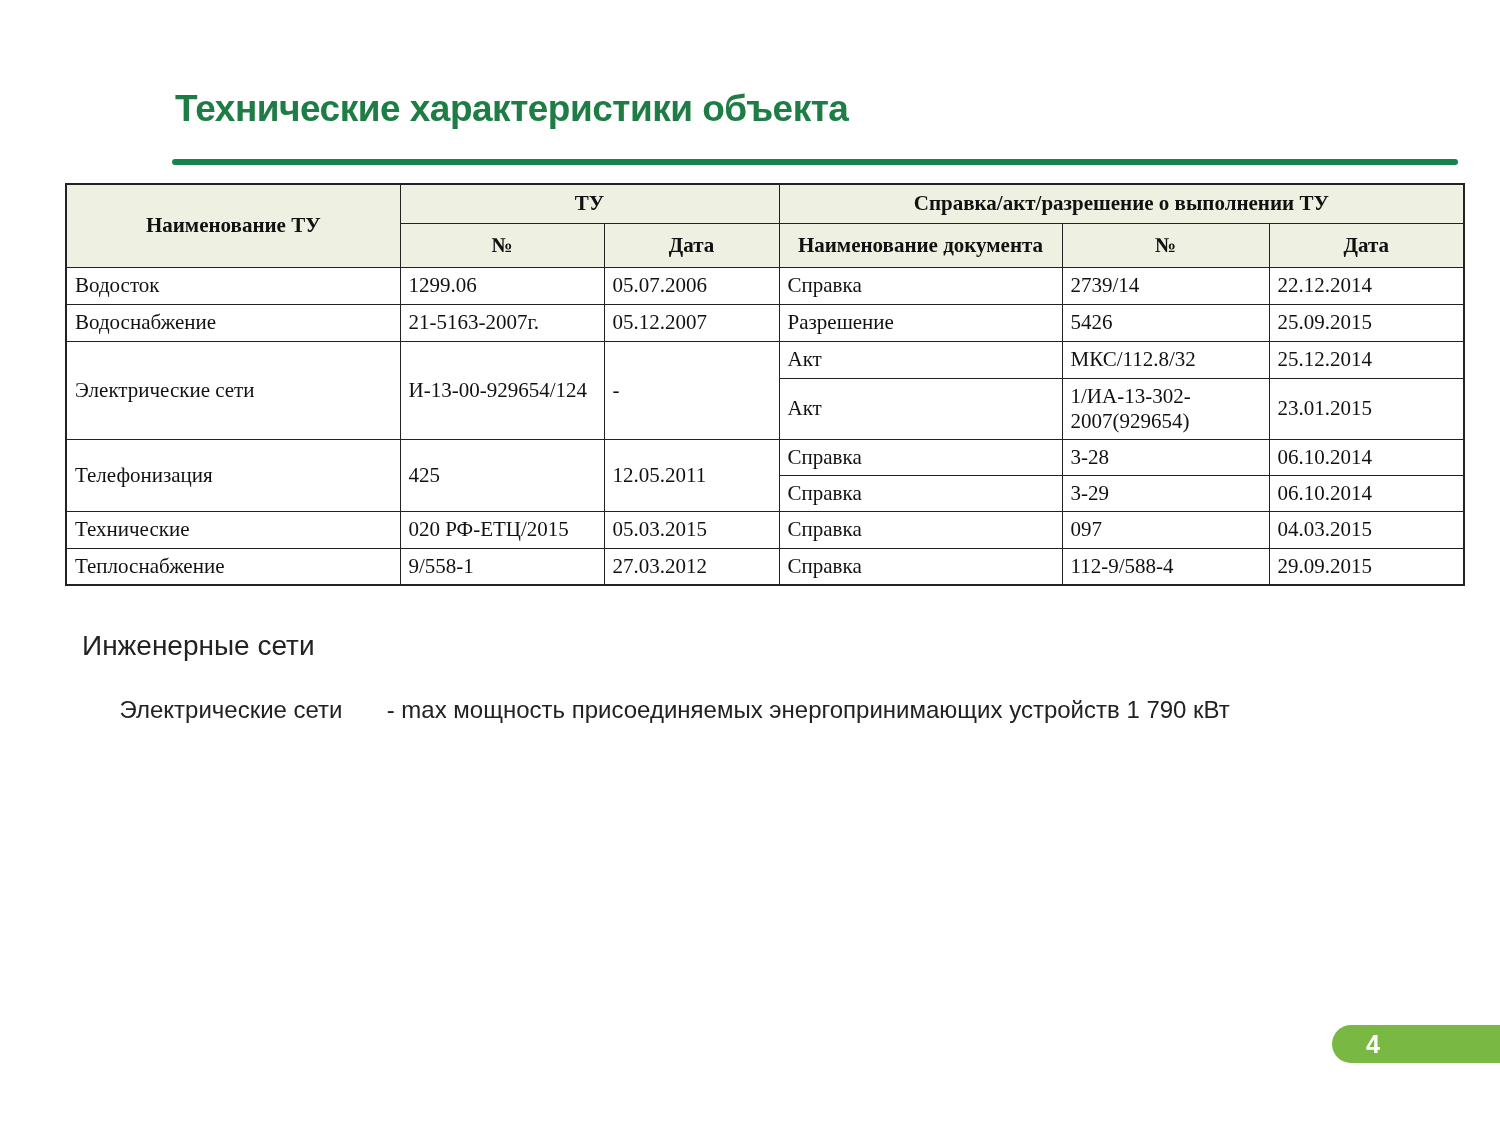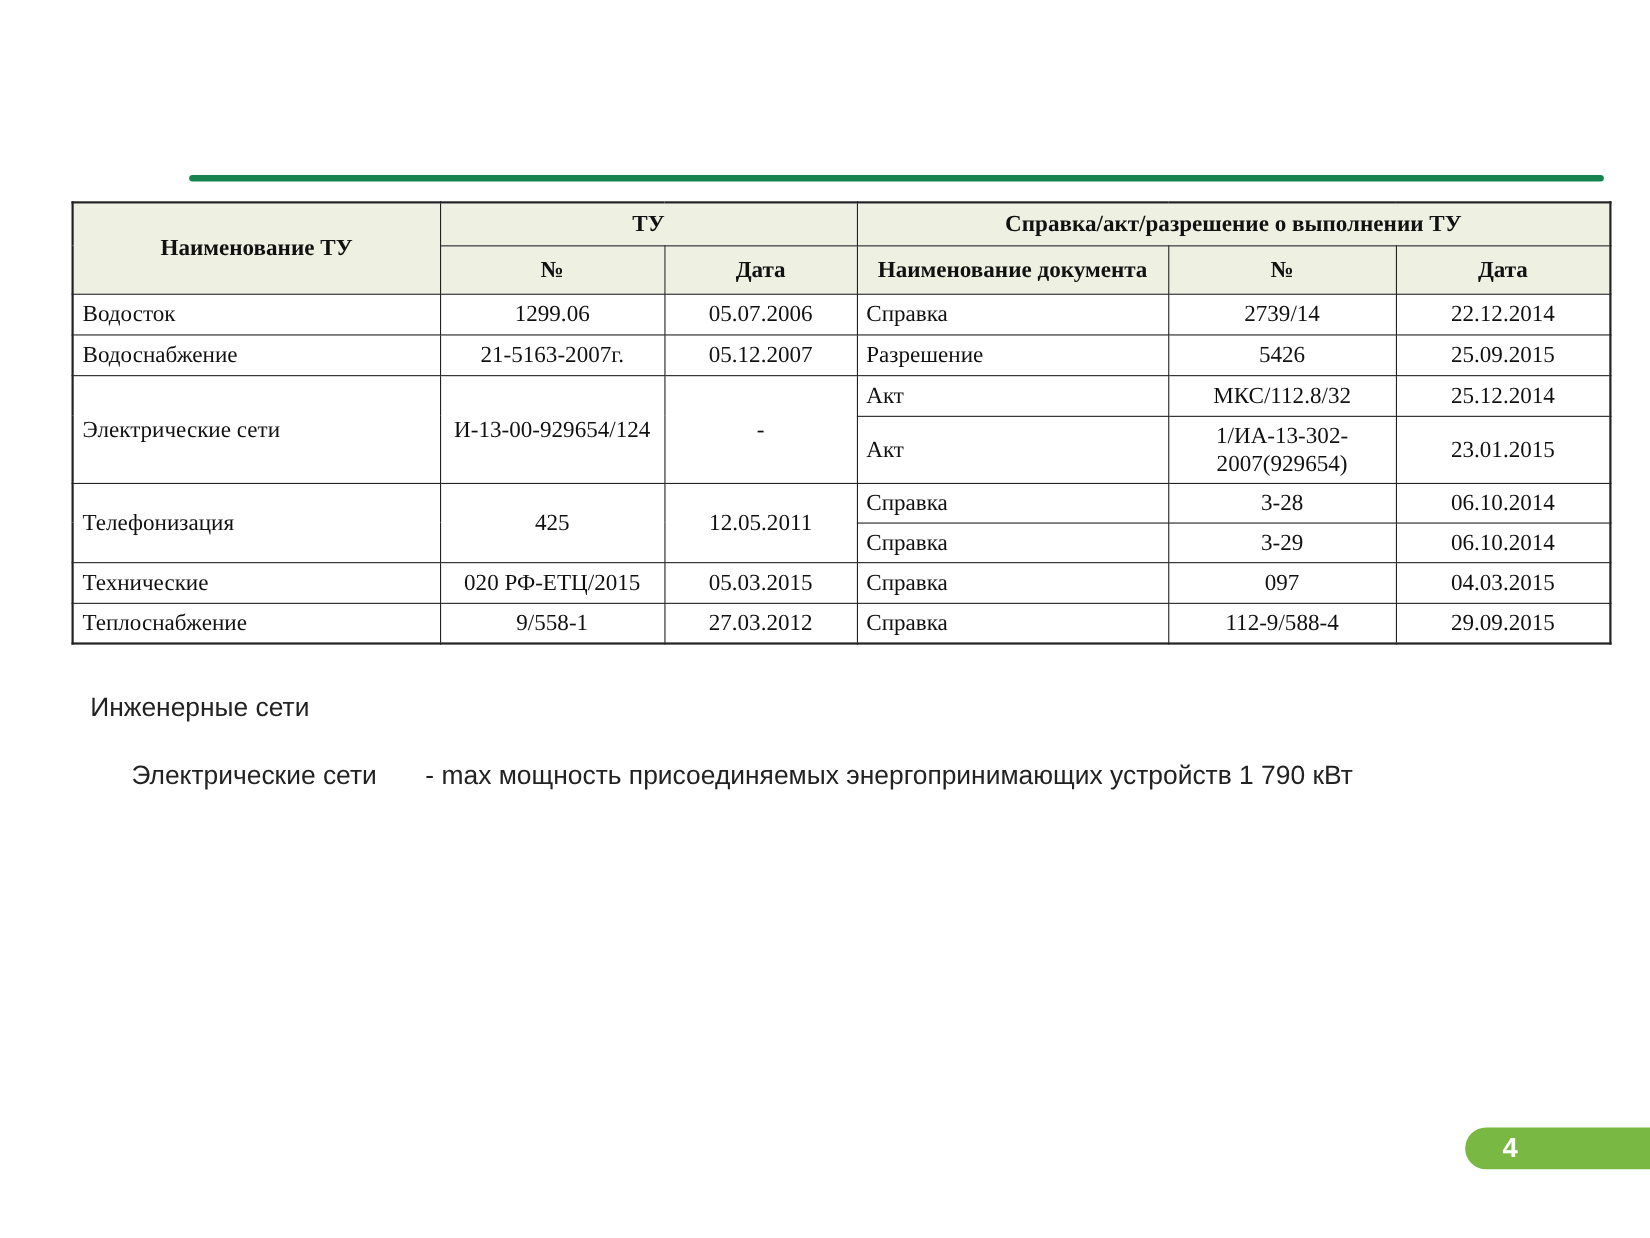--- a/index.html
+++ b/index.html
@@ -60,33 +60,33 @@
     background: #eef0e1;
     font-weight: bold;
     text-align: center;
   }
   .hrow1 { height: 39px; }
   .hrow2 { height: 44px; }
   .r37 { height: 37px; }
   .r61 { height: 61px; }
   .r36 { height: 36px; }
   .cell-left { text-align: left; padding-left: 12px; }
-  .cell-center { text-align: center; }
+  .cell-center { }
 
   
   .notes {
     position: absolute;
     left: 82px;
     top: 630px;
     font-size: 24px;
     color: #222222;
   }
   .notes-heading {
     margin: 0 0 34px 0;
-    font-size: 24px;
+    font-size: 28px;
     font-weight: normal;
   }
   .note-item { margin-bottom: 30px; white-space: nowrap; text-align: center; }
   .note-label { display: inline-block; width: 298px; vertical-align: top; }
   .note-text  { display: inline-block; vertical-align: top; }
 
   
   .page-badge {
     position: absolute;
     left: 1332px;
@@ -101,20 +101,21 @@
     line-height: 38px;
     padding-left: 34px;
     box-sizing: border-box;
   }
 </style>
 </head>
 <body>
 
 <div class="slide">
 
+  <h1 class="slide-title">Технические характеристики объекта</h1>
   <div class="title-rule"></div>
 
   <table class="spec-table">
     <colgroup>
       <col style="width:334px">
         <col style="width:204px">
         <col style="width:175px">
       <col style="width:283px">
         <col style="width:207px">
         <col style="width:195px">

